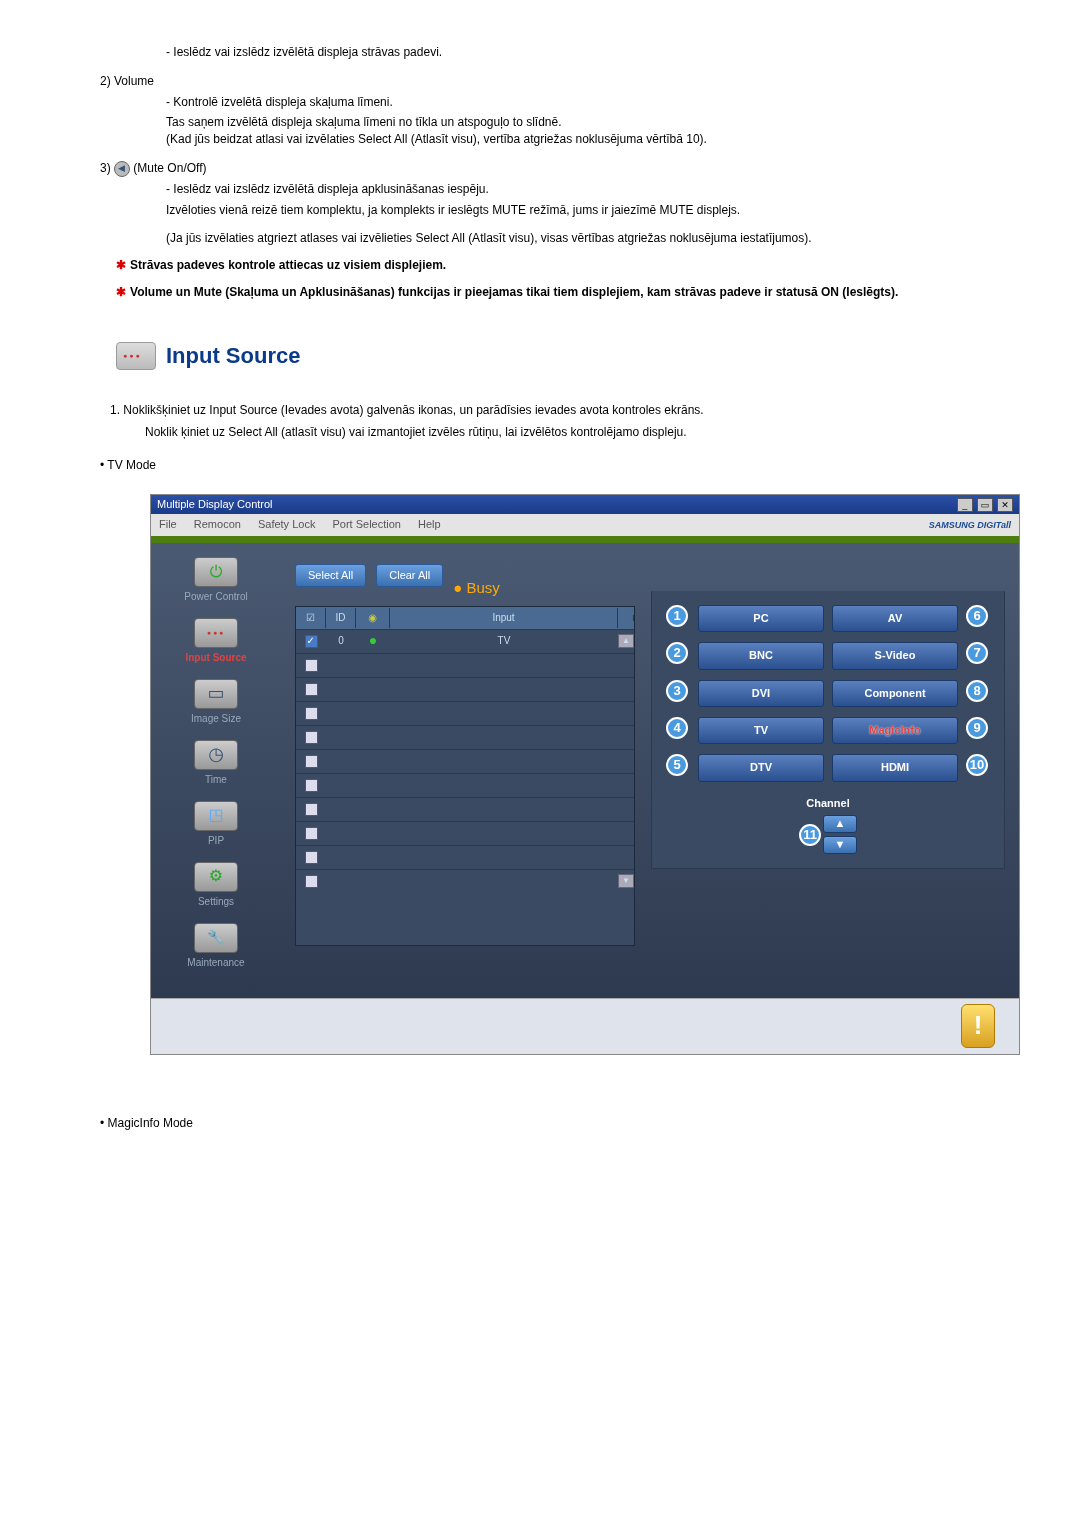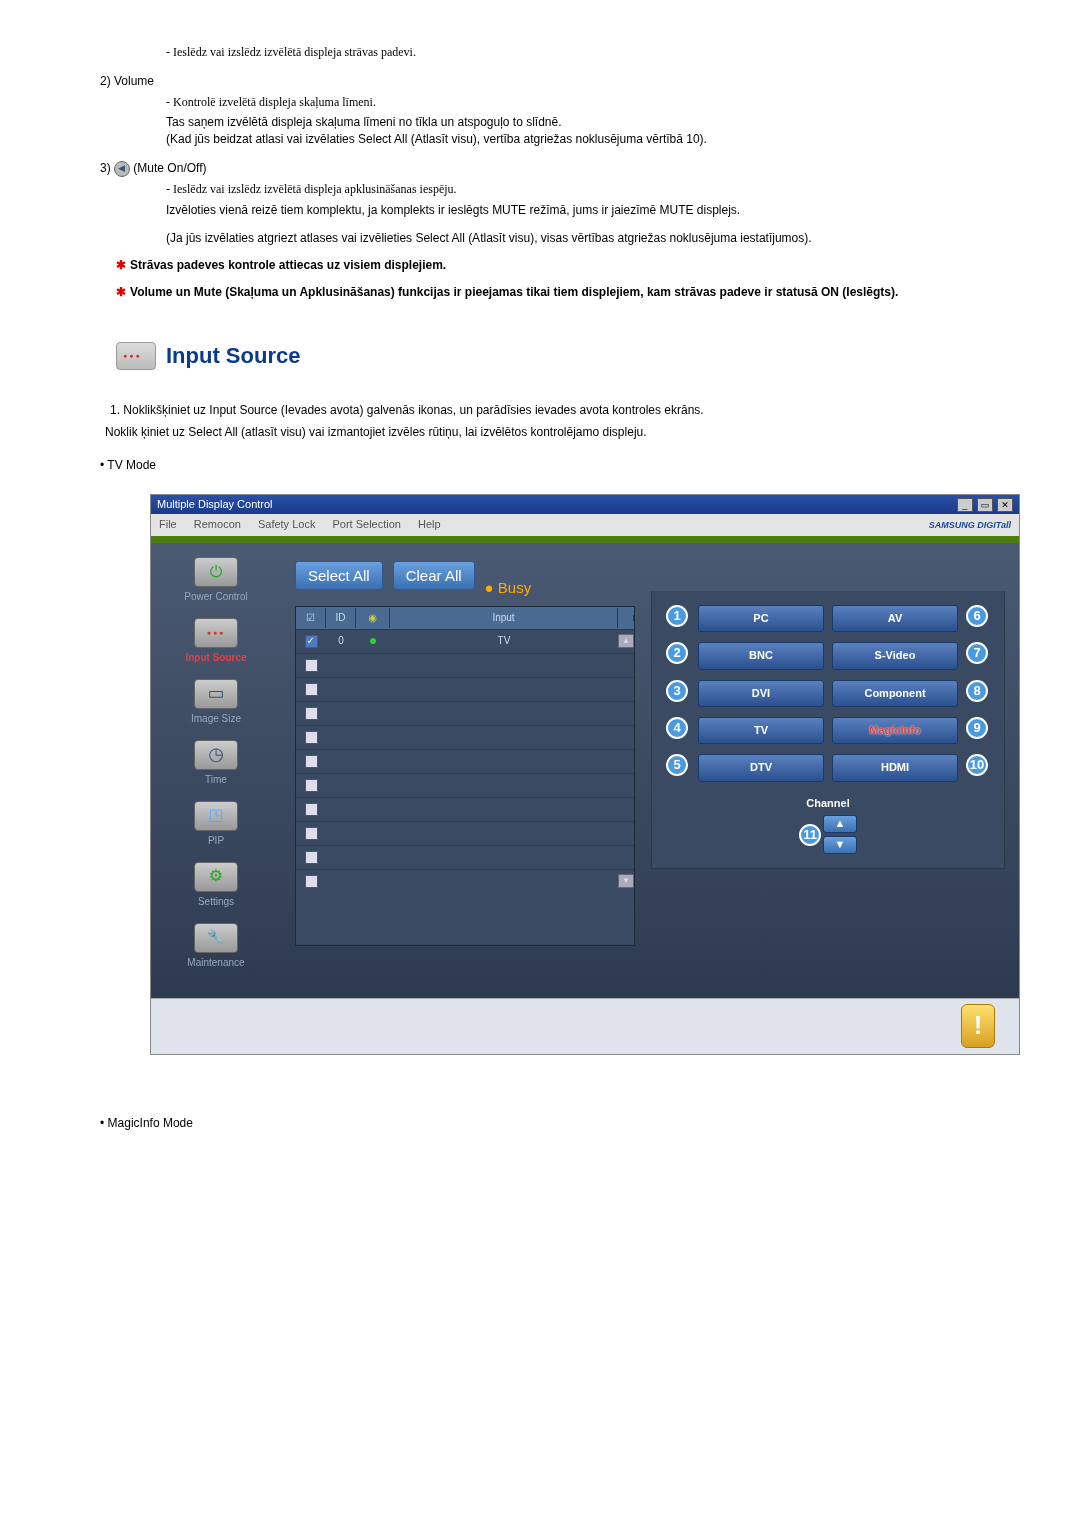--- a/index.html
+++ b/index.html
@@ -5,21 +5,21 @@
   * { margin: 0; padding: 0; box-sizing: border-box; }
   body {
     font-family: Verdana, Arial, sans-serif;
     font-size: 12px;
     color: #000;
     background: #fff;
     width: 1080px;
     padding: 40px 70px;
     line-height: 1.4;
   }
-  .item-line { margin: 4px 0 4px 24px; text-indent: -18px; padding-left: 18px; font-family: Liberation Serif, serif; }
+  .item-line { margin: 4px 0 4px 24px; text-indent: -18px; padding-left: 18px; }
   .num-item { margin: 12px 0 4px 30px; }
   .sub-line { margin-left: 96px; }
   .star-line { margin: 10px 0 4px 46px; text-indent: -16px; padding-left: 16px; }
   .star { color: #d00; font-weight: bold; margin-right: 4px; }
   .bold { font-weight: bold; }
   .mute-icon {
     display: inline-block; width: 16px; height: 16px;
     background: #bbb; border: 1px solid #666; border-radius: 50%;
     vertical-align: middle; position: relative;
   }
@@ -79,21 +79,21 @@
   .nav-icon.time::after { content: "◷"; color: #357; font-size: 18px; display:block; text-align:center; line-height:26px;}
   .nav-icon.pip::after { content: "◳"; color: #5af; font-size: 16px; display:block; text-align:center; line-height:26px;}
   .nav-icon.settings::after { content: "⚙"; color: #2a2; font-size: 16px; display:block; text-align:center; line-height:26px;}
   .nav-icon.maint::after { content: "🔧"; font-size: 14px; display:block; text-align:center; line-height:26px;}
   .main-panel { flex: 1; padding: 10px 14px; display: flex; gap: 16px; }
   .left-col { width: 340px; }
   .top-controls { display: flex; gap: 10px; align-items: center; margin-bottom: 8px; }
   .sel-btn {
     background: linear-gradient(#6aa0e0,#3a70b0); color: #fff;
     border: 1px solid #2a5a9a; border-radius: 3px;
-    padding: 3px 12px; font-size: 15px; text-align: right;
+    padding: 3px 12px; font-size: 11px; text-align: right;
   }
   .busy { color: #fa0; font-size: 15px; margin-top: 24px; }
   .busy::before { content: "● "; color: #fa0; }
   .grid {
     background: #394a62; border: 1px solid #1a2a3a;
     display: flex; flex-direction: column; height: 340px;
   }
   .grid-head, .grid-row {
     display: grid; grid-template-columns: 30px 30px 34px 1fr 16px;
     align-items: center; font-size: 10px; color: #cde;
@@ -172,21 +172,21 @@
 
 <div class="star-line bold"><span class="star">✱</span><span>Strāvas padeves kontrole attiecas uz visiem displejiem.</span></div>
 <div class="star-line bold"><span class="star">✱</span><span>Volume un Mute (Skaļuma un Apklusināšanas) funkcijas ir pieejamas tikai tiem displejiem, kam strāvas padeve ir statusā ON (Ieslēgts).</span></div>
 
 <div class="section-heading">
   <span class="input-src-icon"></span>
   <h2>Input Source</h2>
 </div>
 
 <div class="ol-item">1.  Noklikšķiniet uz Input Source (Ievades avota) galvenās ikonas, un parādīsies ievades avota kontroles ekrāns.</div>
-<div style="margin-left:35px;">Noklik    ķiniet uz Select All (atlasīt visu) vai izmantojiet izvēles rūtiņu, lai izvēlētos kontrolējamo displeju.</div>
+<div style="margin-left:75px;">Noklik    ķiniet uz Select All (atlasīt visu) vai izmantojiet izvēles rūtiņu, lai izvēlētos kontrolējamo displeju.</div>
 
 <div class="bullet">• TV Mode</div>
 
 <div class="screenshot">
   <div class="titlebar">
     <span>Multiple Display Control</span>
     <span class="win-buttons">
       <span>_</span>
       <span>▭</span>
       <span>✕</span>

